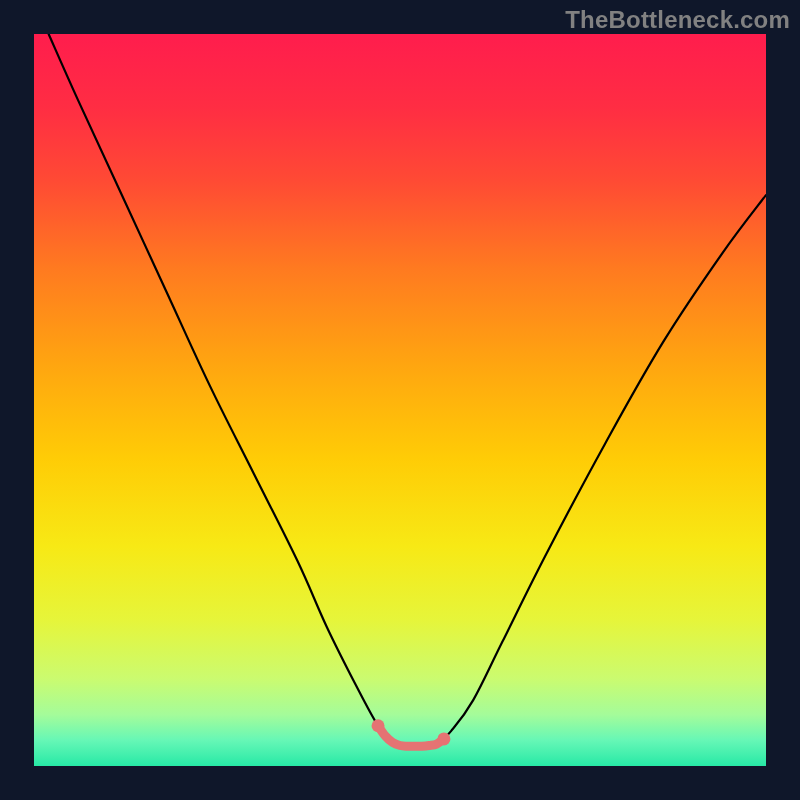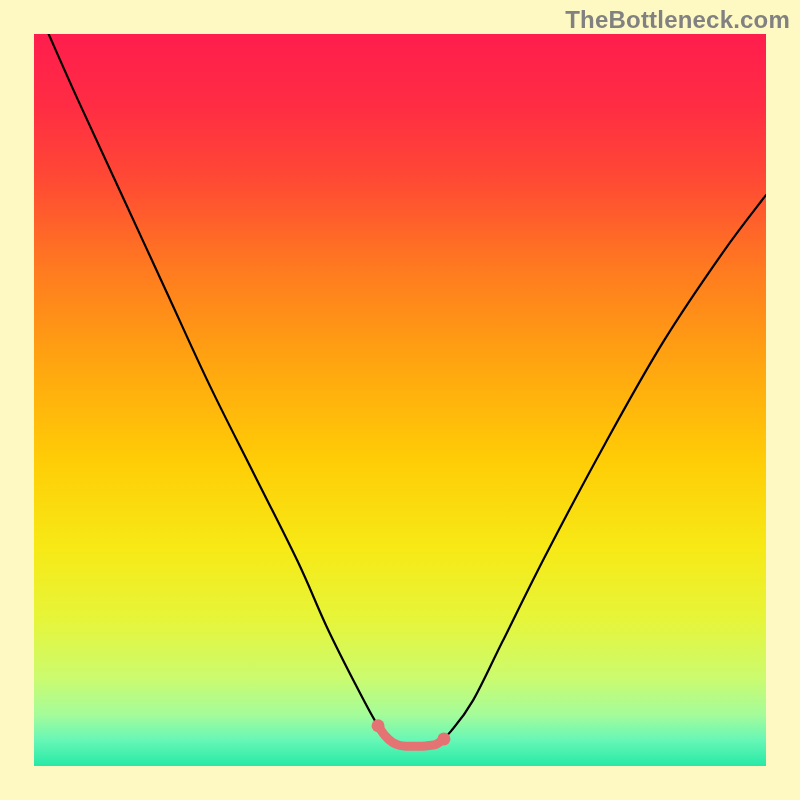--- a/index.html
+++ b/index.html
@@ -9,21 +9,21 @@
     height: 800px;
     background: #000;
     overflow: hidden;
   }
   .frame {
     position: absolute;
     left: 0;
     top: 0;
     width: 800px;
     height: 800px;
-    background: #fef9c3;
+    background: #0f172a;
   }
   .plot {
     position: absolute;
     left: 34px;
     top: 34px;
     width: 732px;
     height: 732px;
     overflow: hidden;
   }
   .attribution {

